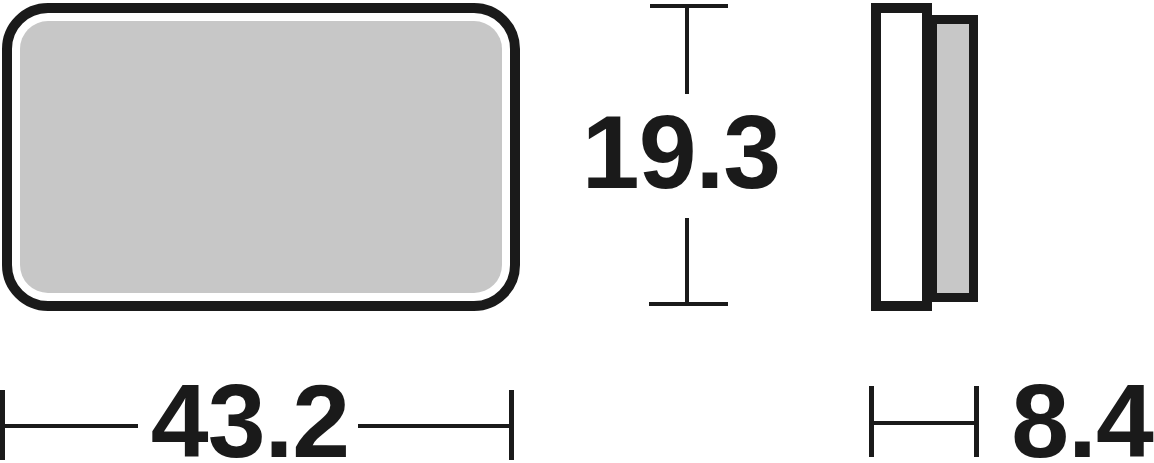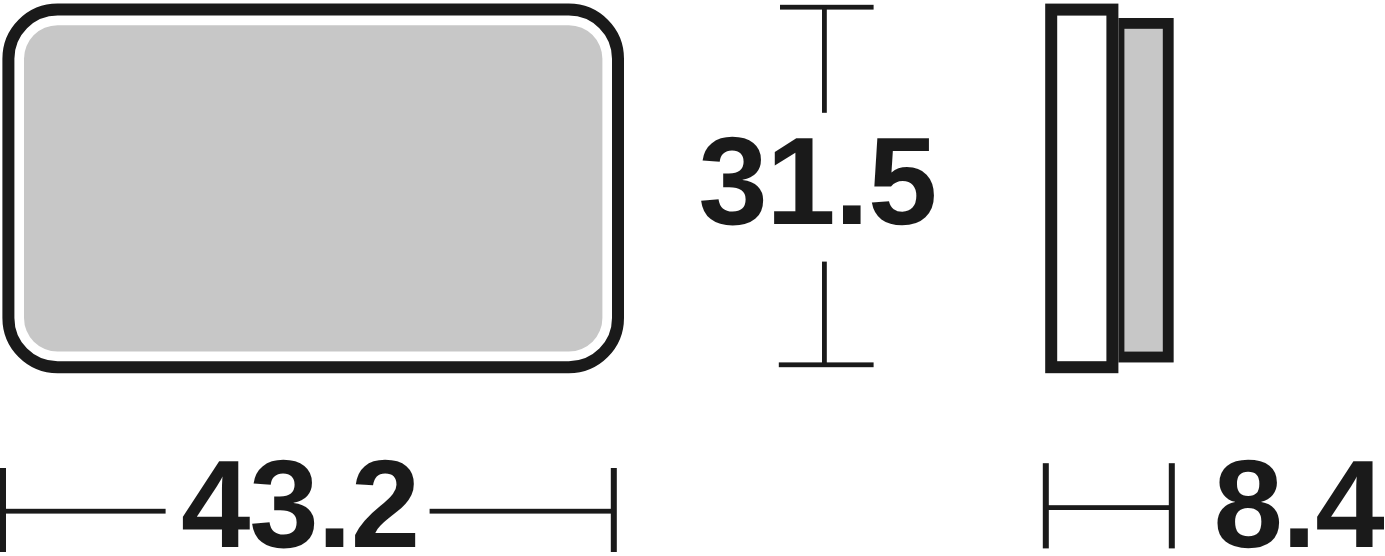--- a/index.html
+++ b/index.html
@@ -85,21 +85,21 @@
 <body>
 
 <div class="stage">
 
   <div class="front-view">
     <div class="front-fill"></div>
   </div>
 
   <div class="dline cap-top"></div>
   <div class="dline vline-top"></div>
-  <div class="dim-label label-height">31.5</div>
+  <div class="dim-label label-height">19.3</div>
   <div class="dline vline-bottom"></div>
   <div class="dline cap-bottom"></div>
 
   <div class="friction-pad"></div>
   <div class="backing-plate"></div>
 
   <div class="dline w-tick-left"></div>
   <div class="dline w-line-left"></div>
   <div class="dim-label label-width">43.2</div>
   <div class="dline w-line-right"></div>

